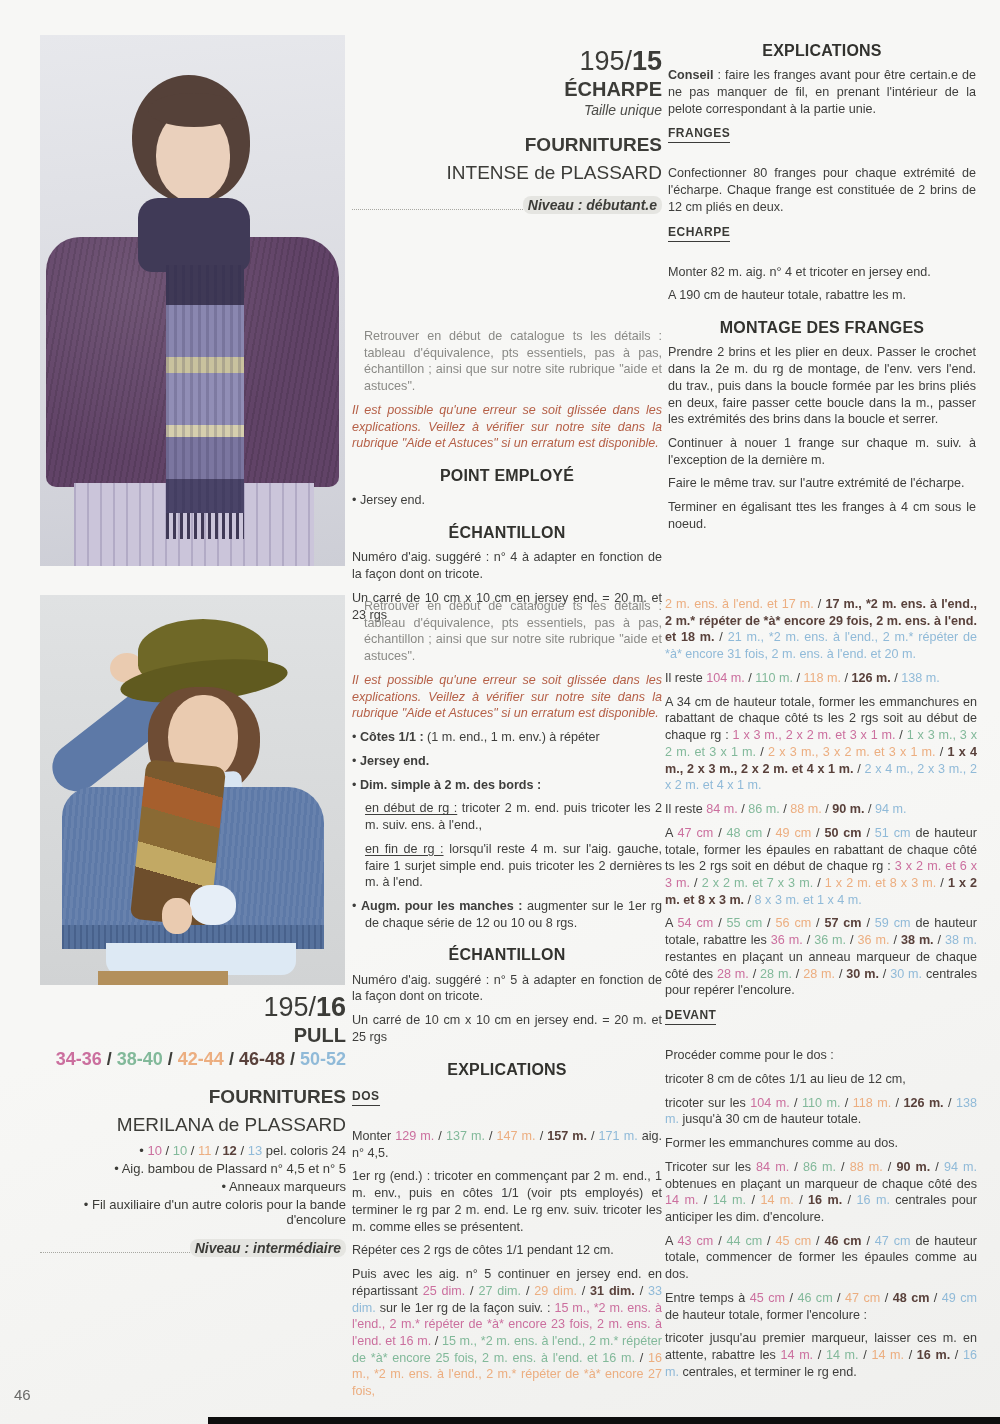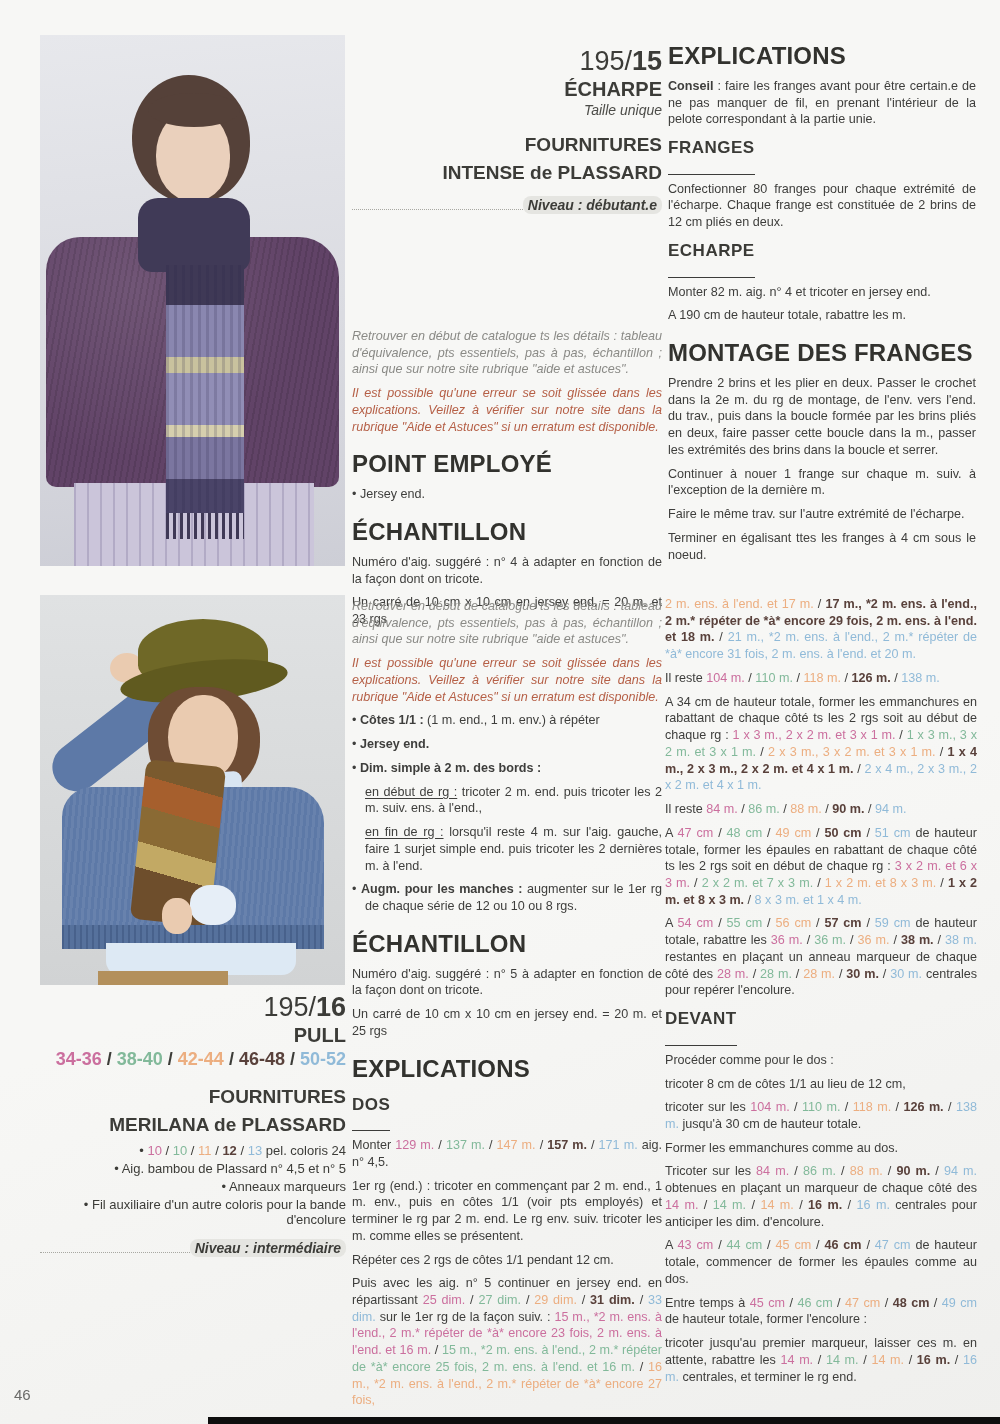--- a/index.html
+++ b/index.html
@@ -6,26 +6,26 @@
   .page{position:relative;width:1000px;height:1424px;margin:0 auto;overflow:hidden;
         background:linear-gradient(160deg,#f7f7f5 60%,#efefed 100%);
         font-family:"Liberation Sans",sans-serif;color:#3e3e3c;}
   
   .col{position:absolute;font-size:12.6px;line-height:1.33;}
   .mid-top{left:352px;top:40px;width:310px;}
   .right-top{left:668px;top:40px;width:308px;}
   .mid-bot{left:352px;top:598px;width:310px;}
   .right-bot{left:665px;top:596px;width:312px;}
   p{margin:0 0 7px;text-align:justify;}
-  .note-gray{color:#8a8a86;font-style:italic;}
+  .note-gray{color:#8a8a86;margin-left:12px;}
   .note-red{color:#b55f46;font-style:italic;}
-  h2{font-size:24px;font-weight:700;color:#32322e;margin:13px 0 6px;letter-spacing:.2px;text-align:left;}
+  h2{font-size:16px;font-weight:700;color:#32322e;margin:13px 0 6px;letter-spacing:.2px;text-align:center;}
   h2.first{margin-top:0;}
-  h4{font-size:17px;font-weight:700;color:#3a3a36;letter-spacing:.5px;margin:9px 0 6px;
-     width:max-content;border-bottom:1.6px solid #3c3c3a;padding-bottom:14px;text-align:left;}
+  h4{font-size:12px;font-weight:700;color:#3a3a36;letter-spacing:.5px;margin:9px 0 22px;
+     width:max-content;border-bottom:1.6px solid #3c3c3a;padding-bottom:0;text-align:left;}
   .bullet{padding-left:13px;text-indent:-13px;}
   .bullet::before{content:"•  ";}
   .sub{padding-left:13px;}
   .bold{font-weight:700;}
   .ul{text-decoration:underline;text-underline-offset:2px;}
   
   .c-s1{color:#cb6f9e;}
   .c-s2{color:#82b99a;}
   .c-s3{color:#ecae80;}
   .c-s4{color:#59413b;font-weight:700;}
@@ -34,21 +34,21 @@
   .cap{position:absolute;text-align:right;color:#3c3c38;}
   .cap1{left:352px;top:46px;width:310px;}
   .cap2{left:40px;top:992px;width:306px;}
   .ref{font-size:27px;line-height:1.15;}
   .ref .pre{font-weight:400;}
   .ref .suf{font-weight:700;}
   .ptitle{font-size:20px;font-weight:700;line-height:1.2;}
   .size-note{font-size:14px;font-style:italic;color:#4c4c48;margin-top:1px;}
   .sizesline{font-size:18px;font-weight:600;margin-top:2px;}
   .sup-title{font-size:19px;font-weight:700;margin-top:16px;}
-  .yarn{font-size:19px;font-weight:700;margin-top:6px;}
+  .yarn{font-size:19px;font-weight:400;margin-top:6px;}
   .supplies{font-size:13px;margin-top:7px;}
   .supplies p{text-align:right;margin:0 0 3px;}
   .supplies p::before{content:"•  ";}
   .level-row{display:flex;align-items:flex-end;margin-top:12px;}
   .leader{flex:1;border-bottom:1.5px dotted #a8a8a2;margin-bottom:4px;}
   .level{background:#e5e5e1;font-size:14px;font-style:italic;font-weight:700;padding:1px 5px;white-space:nowrap;border-radius:8px;}
   
   .photo{position:absolute;overflow:hidden;}
   .photo1{left:40px;top:35px;width:305px;height:531px;}
   .photo2{left:40px;top:595px;width:305px;height:390px;}

